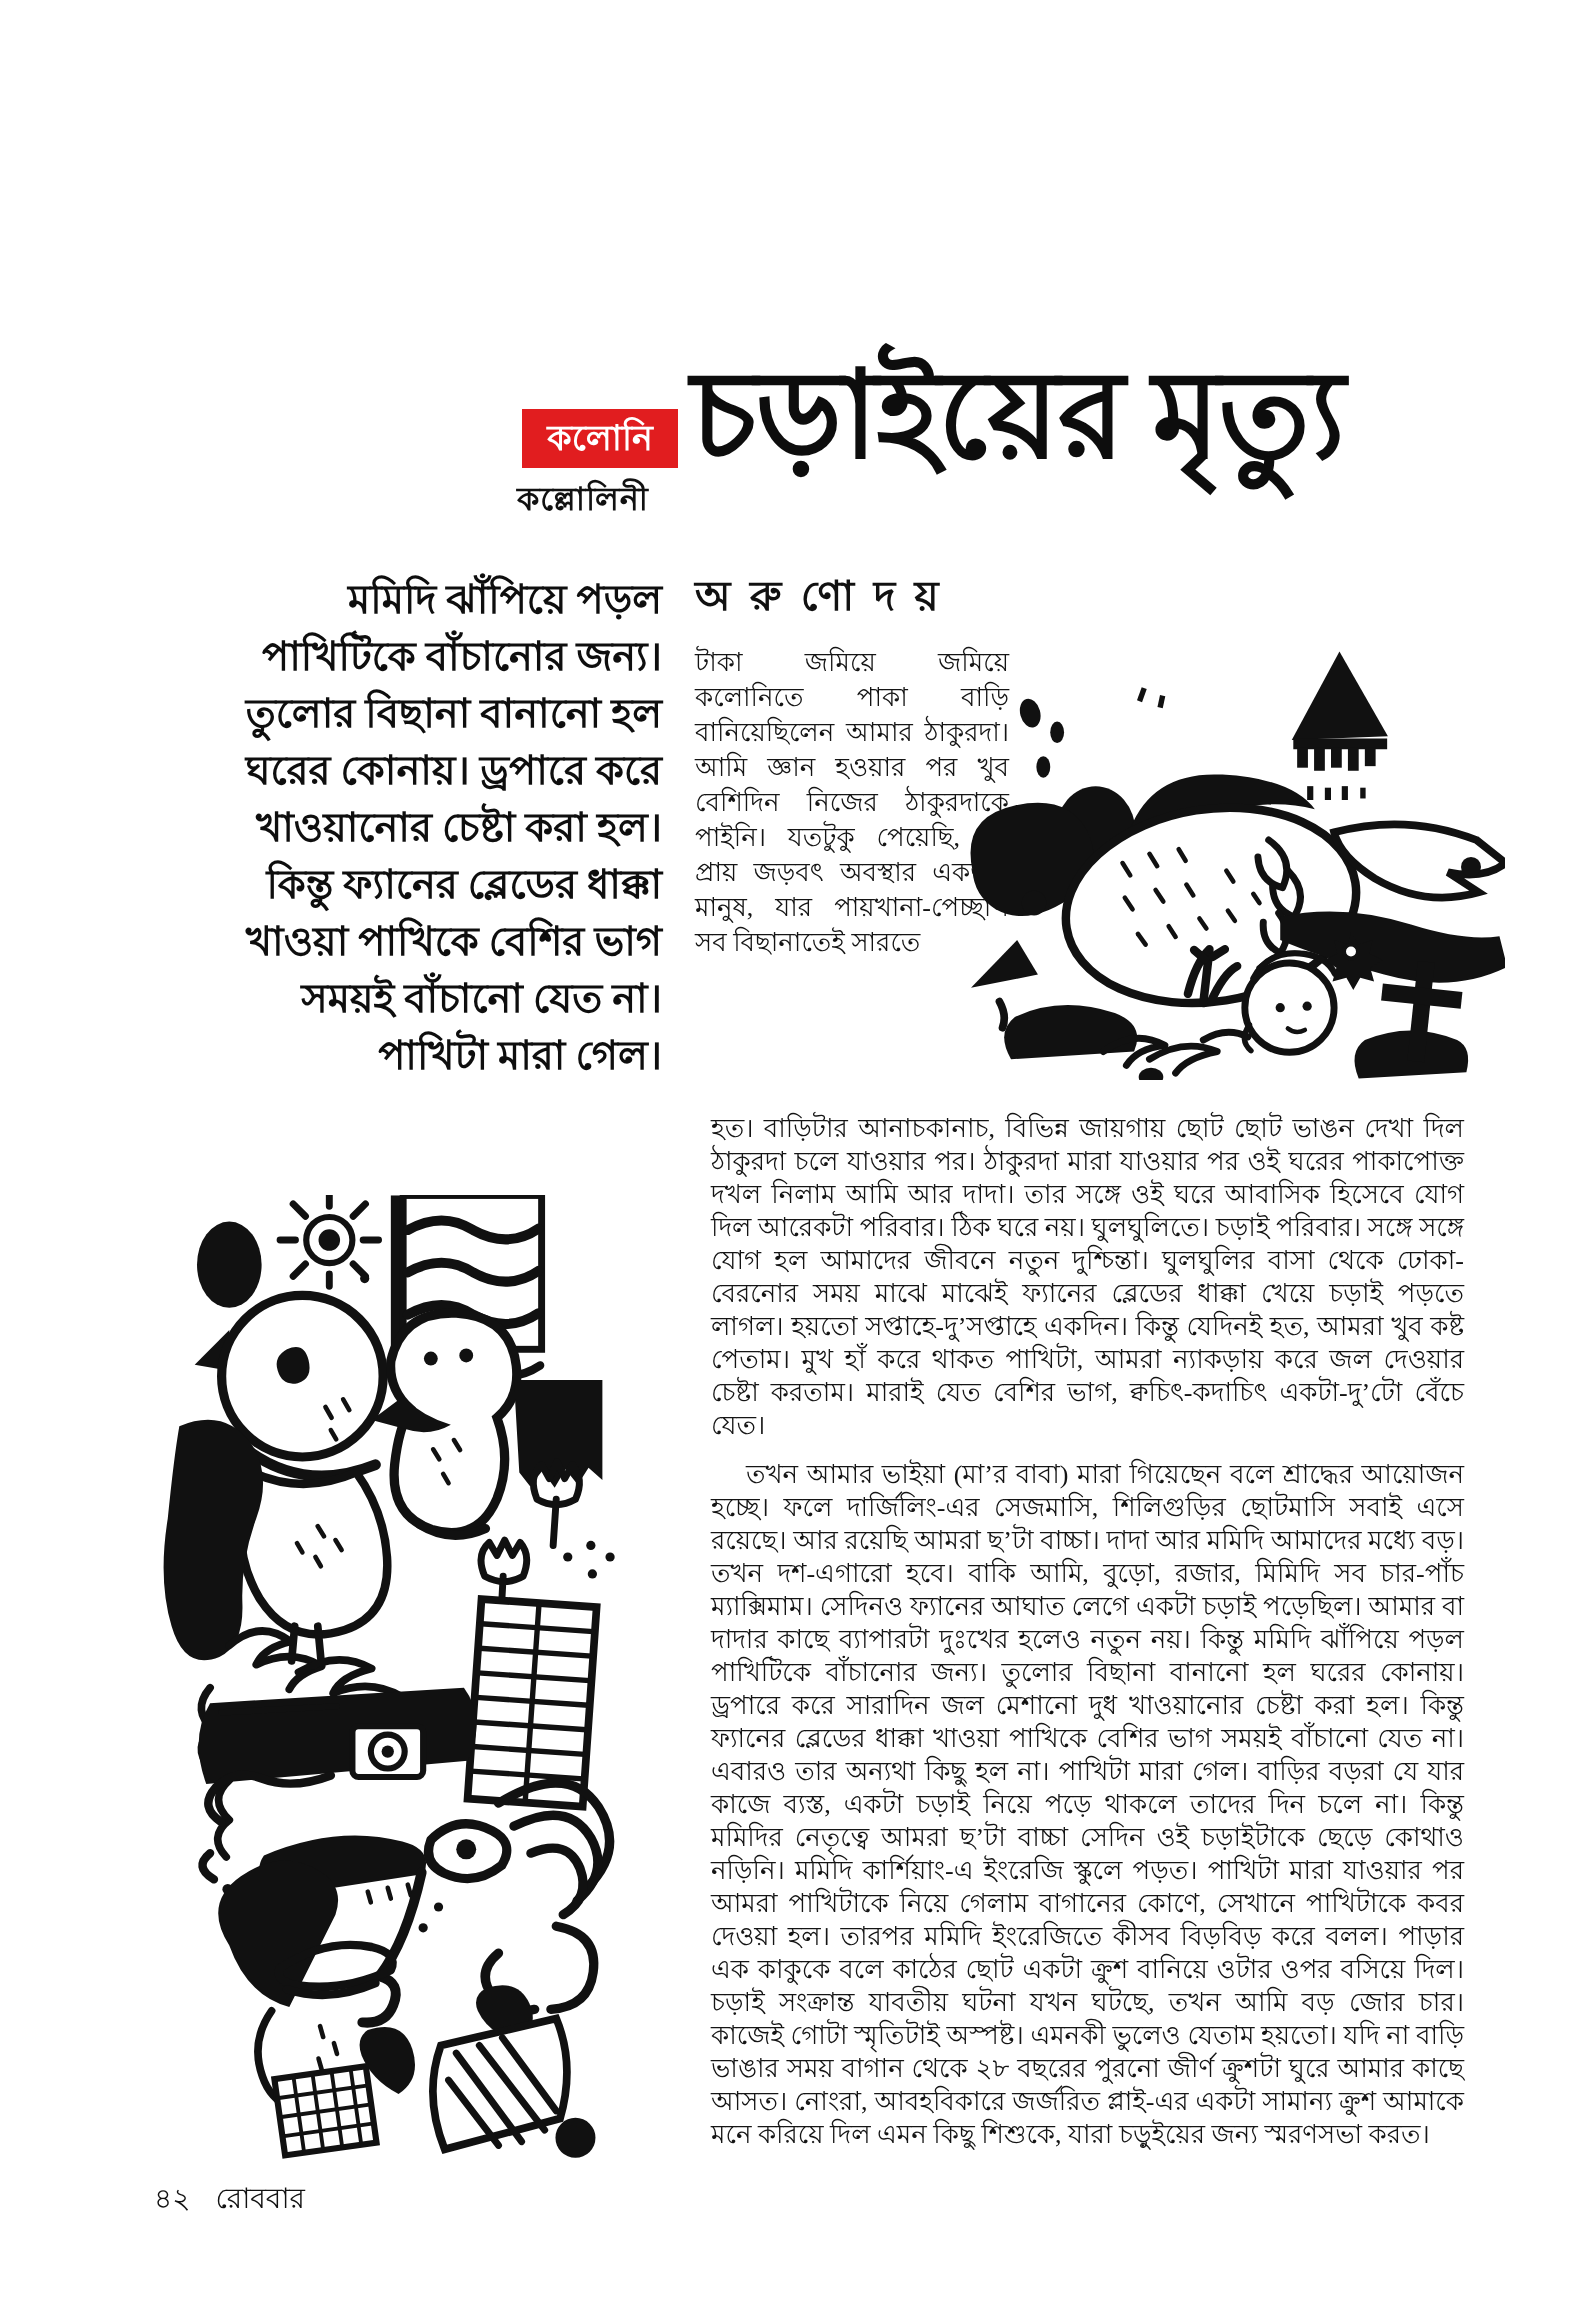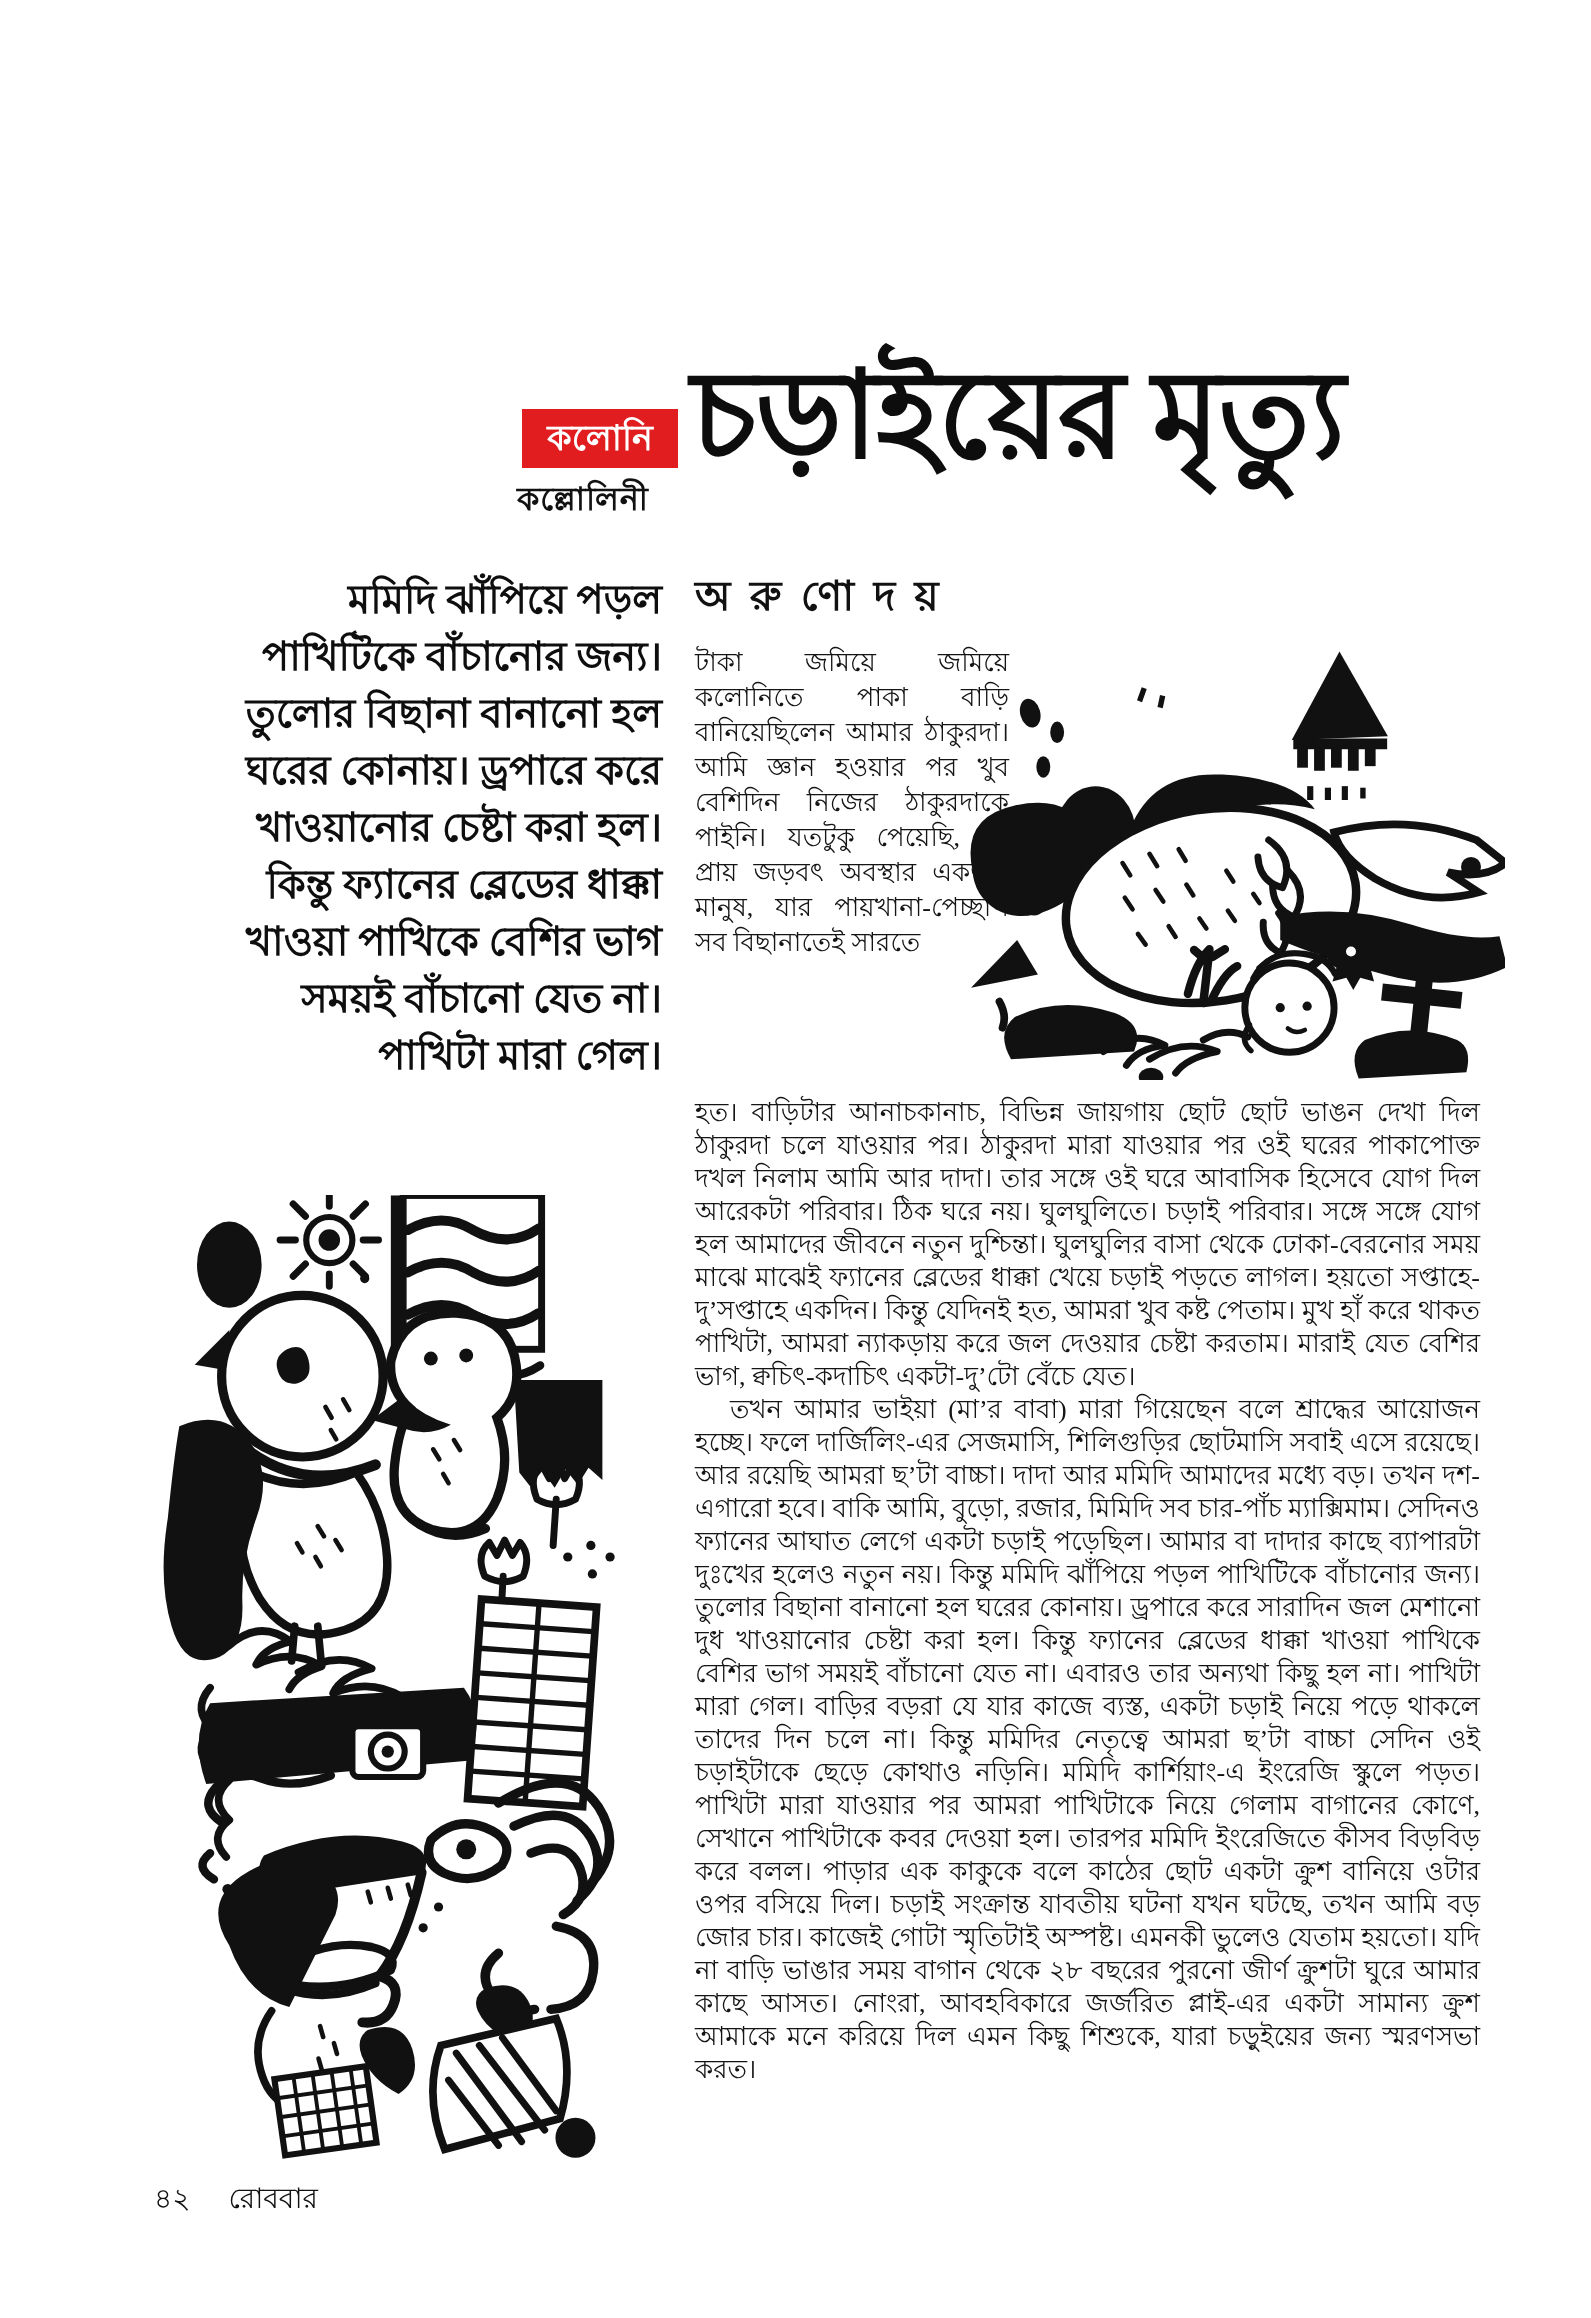--- a/index.html
+++ b/index.html
@@ -42,29 +42,29 @@
   .pull-quote{
     position:absolute;left:197px;top:571px;width:465px;
     font-size:40px;line-height:57px;font-weight:700;
     text-align:right;color:#0e0e0e;
   }
   .pull-quote .pq-line{white-space:nowrap;}
   .body-text{
     position:absolute;left:695px;top:1096px;width:785px;
     font-size:26px;line-height:33px;text-align:justify;color:#141414;
   }
-  .body-text p{margin:0;}
+  .body-text p{margin:16px;}
   .body-text p + p{text-indent:35px;}
   .illustration-credit{
     position:absolute;left:695px;top:2125px;width:785px;
     font-size:25.4px;font-weight:700;text-align:right;color:#111;
   }
   .page-footer{
     position:absolute;left:154px;top:2177px;
-    font-size:28px;color:#111;display:flex;gap:38px;align-items:baseline;
+    font-size:28px;color:#111;display:flex;gap:25px;align-items:baseline;
   }
   
   .bird-illustration{
     position:absolute;left:957px;top:640px;width:548px;height:440px;
   }
   .colony-illustration{
     position:absolute;left:137px;top:1195px;width:540px;height:964px;
   }
   svg{display:block;width:100%;height:100%;}
   .ink-stroke{fill:none;stroke:#111;stroke-linecap:round;stroke-linejoin:round;}

